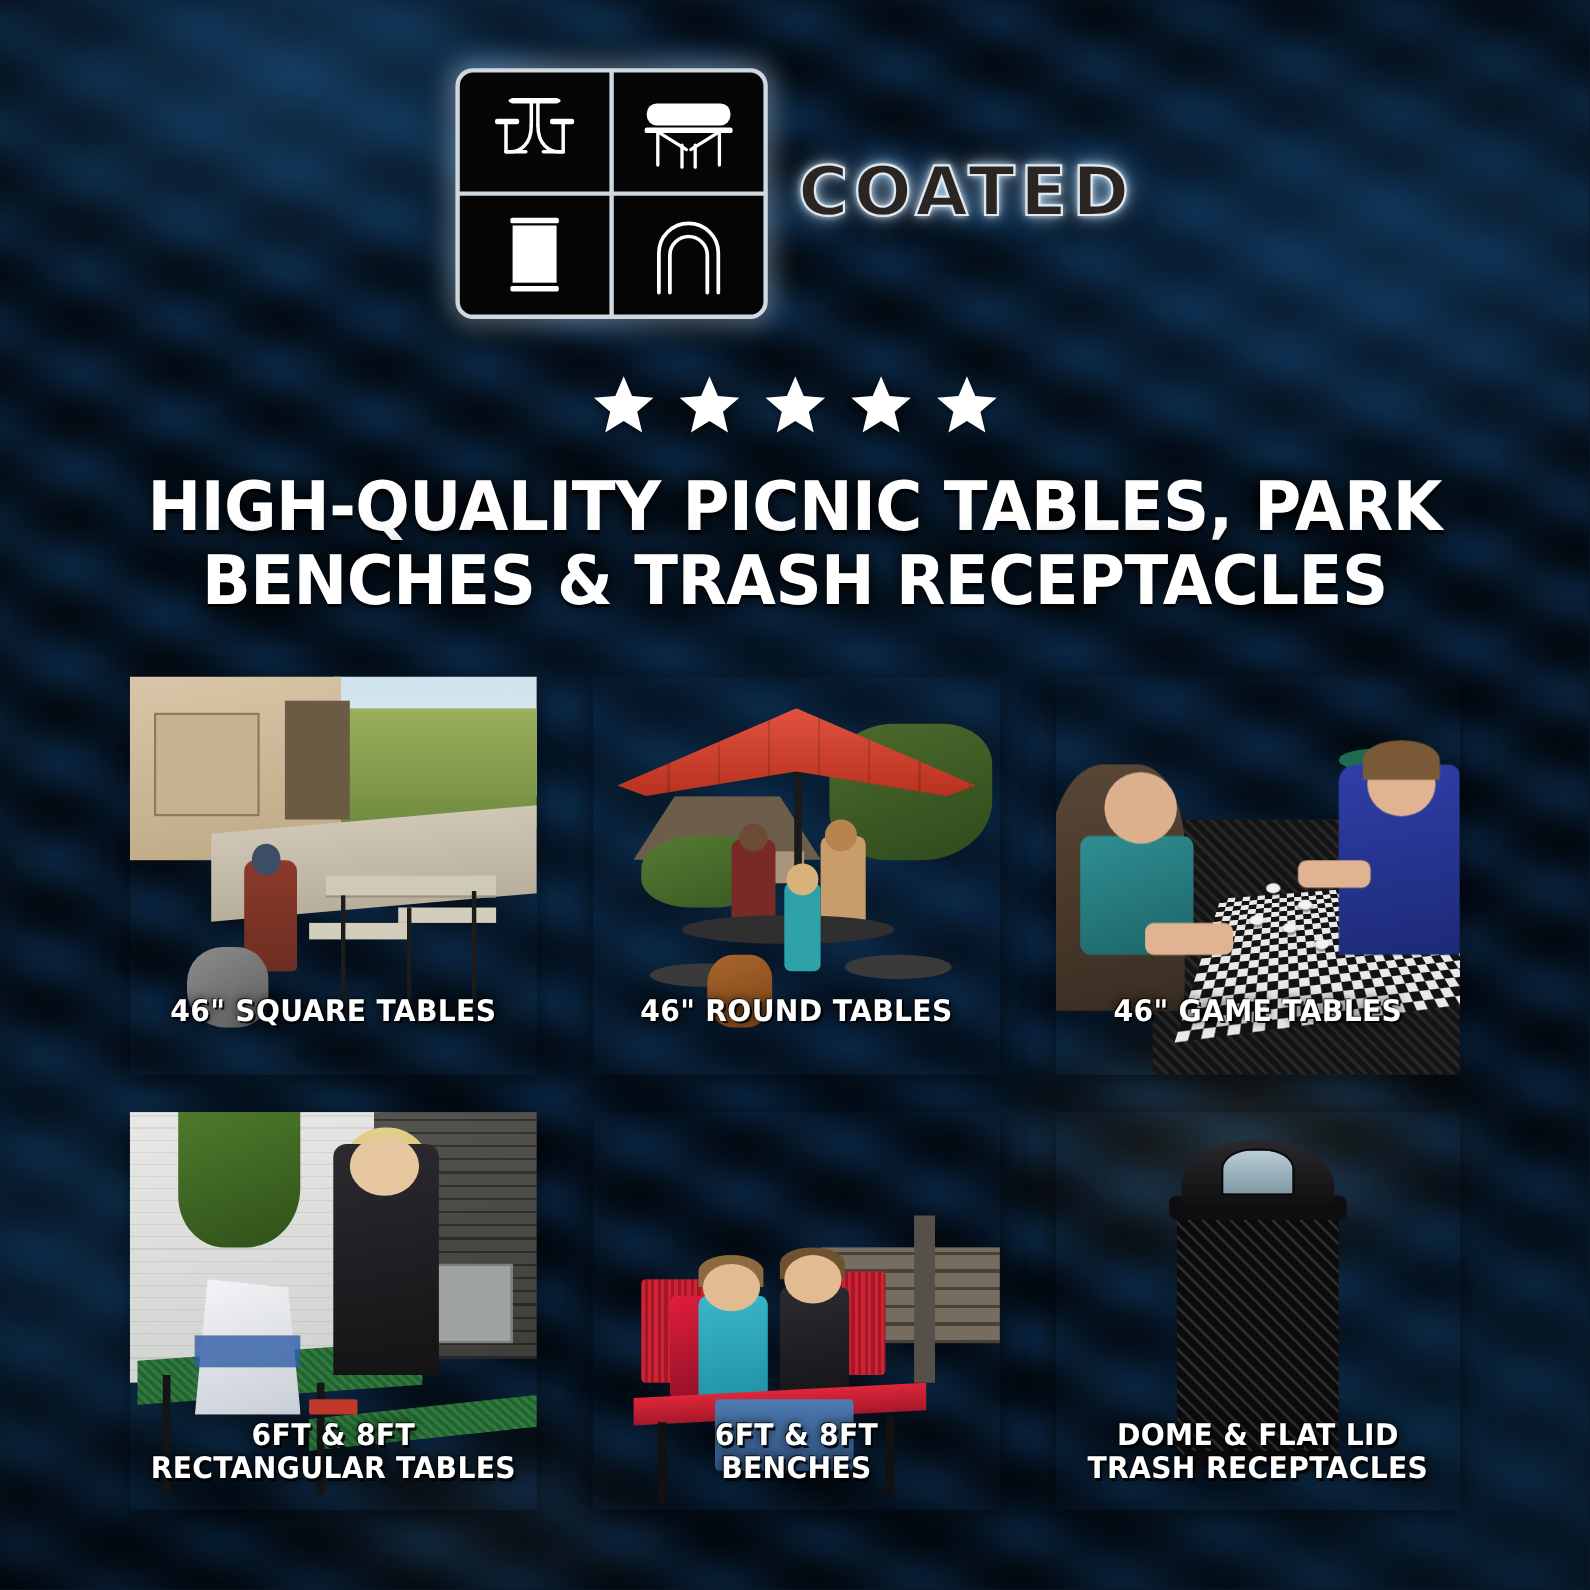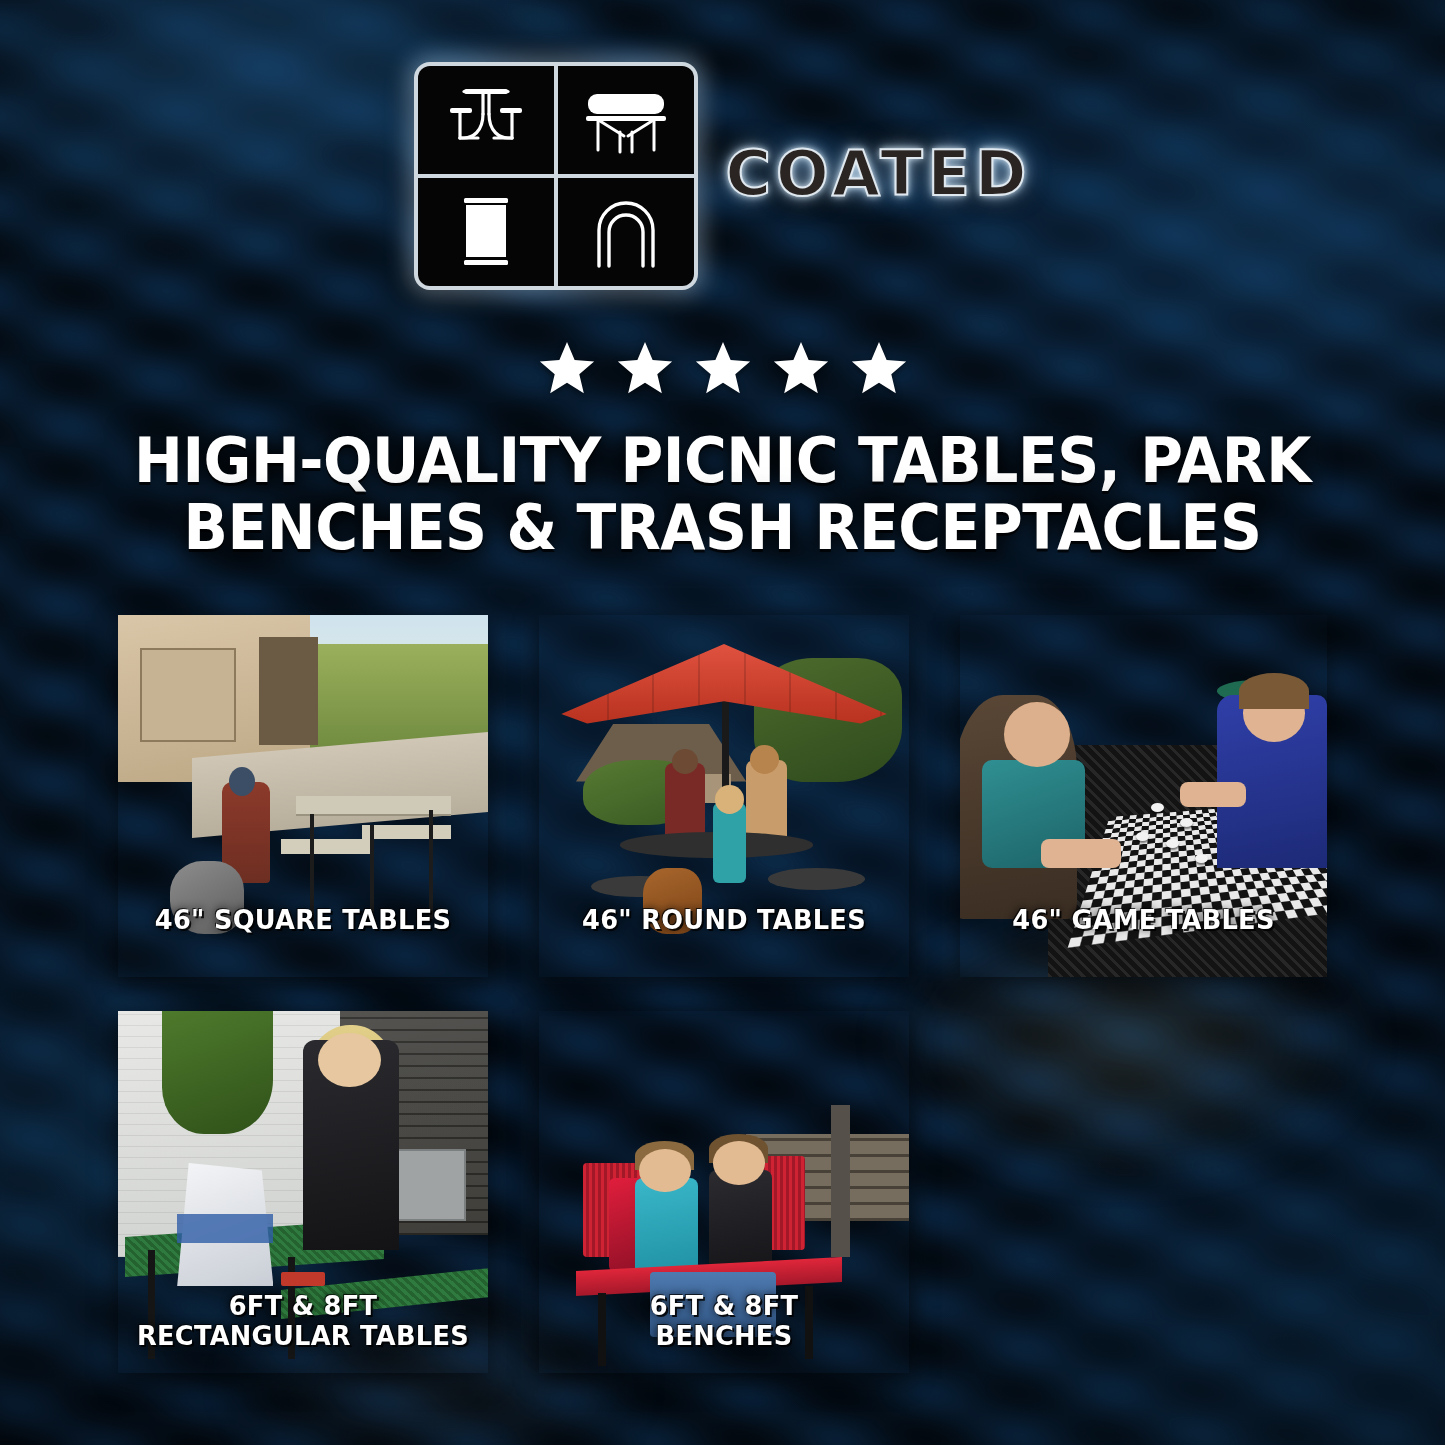--- a/index.html
+++ b/index.html
@@ -543,15 +543,31 @@
         <div class="rect c5-jeans"></div>
         <div class="c5-legs" style="left:16%;top:78%;height:20%;"></div>
         <div class="c5-legs" style="left:72%;top:76%;height:20%;"></div>
       </div>
       <div class="card-caption two-line">
         <span class="cap-line">6FT &amp; 8FT</span>
         <span class="cap-line">BENCHES</span>
       </div>
     </div>
 
+    <div class="card">
+      <div class="card-photo">
+        <div class="rect c6-grass"></div>
+        <div class="rect c6-sky"></div>
+        <div class="rect c6-path"></div>
+        <div class="rect c6-body"></div>
+        <div class="rect c6-ring"></div>
+        <div class="rect c6-dome"></div>
+        <div class="rect c6-window"></div>
+        <div class="rect c6-base"></div>
+      </div>
+      <div class="card-caption two-line">
+        <span class="cap-line">DOME &amp; FLAT LID</span>
+        <span class="cap-line">TRASH RECEPTACLES</span>
+      </div>
+    </div>
 
   </div>
 </div>
 
 </body></html>

